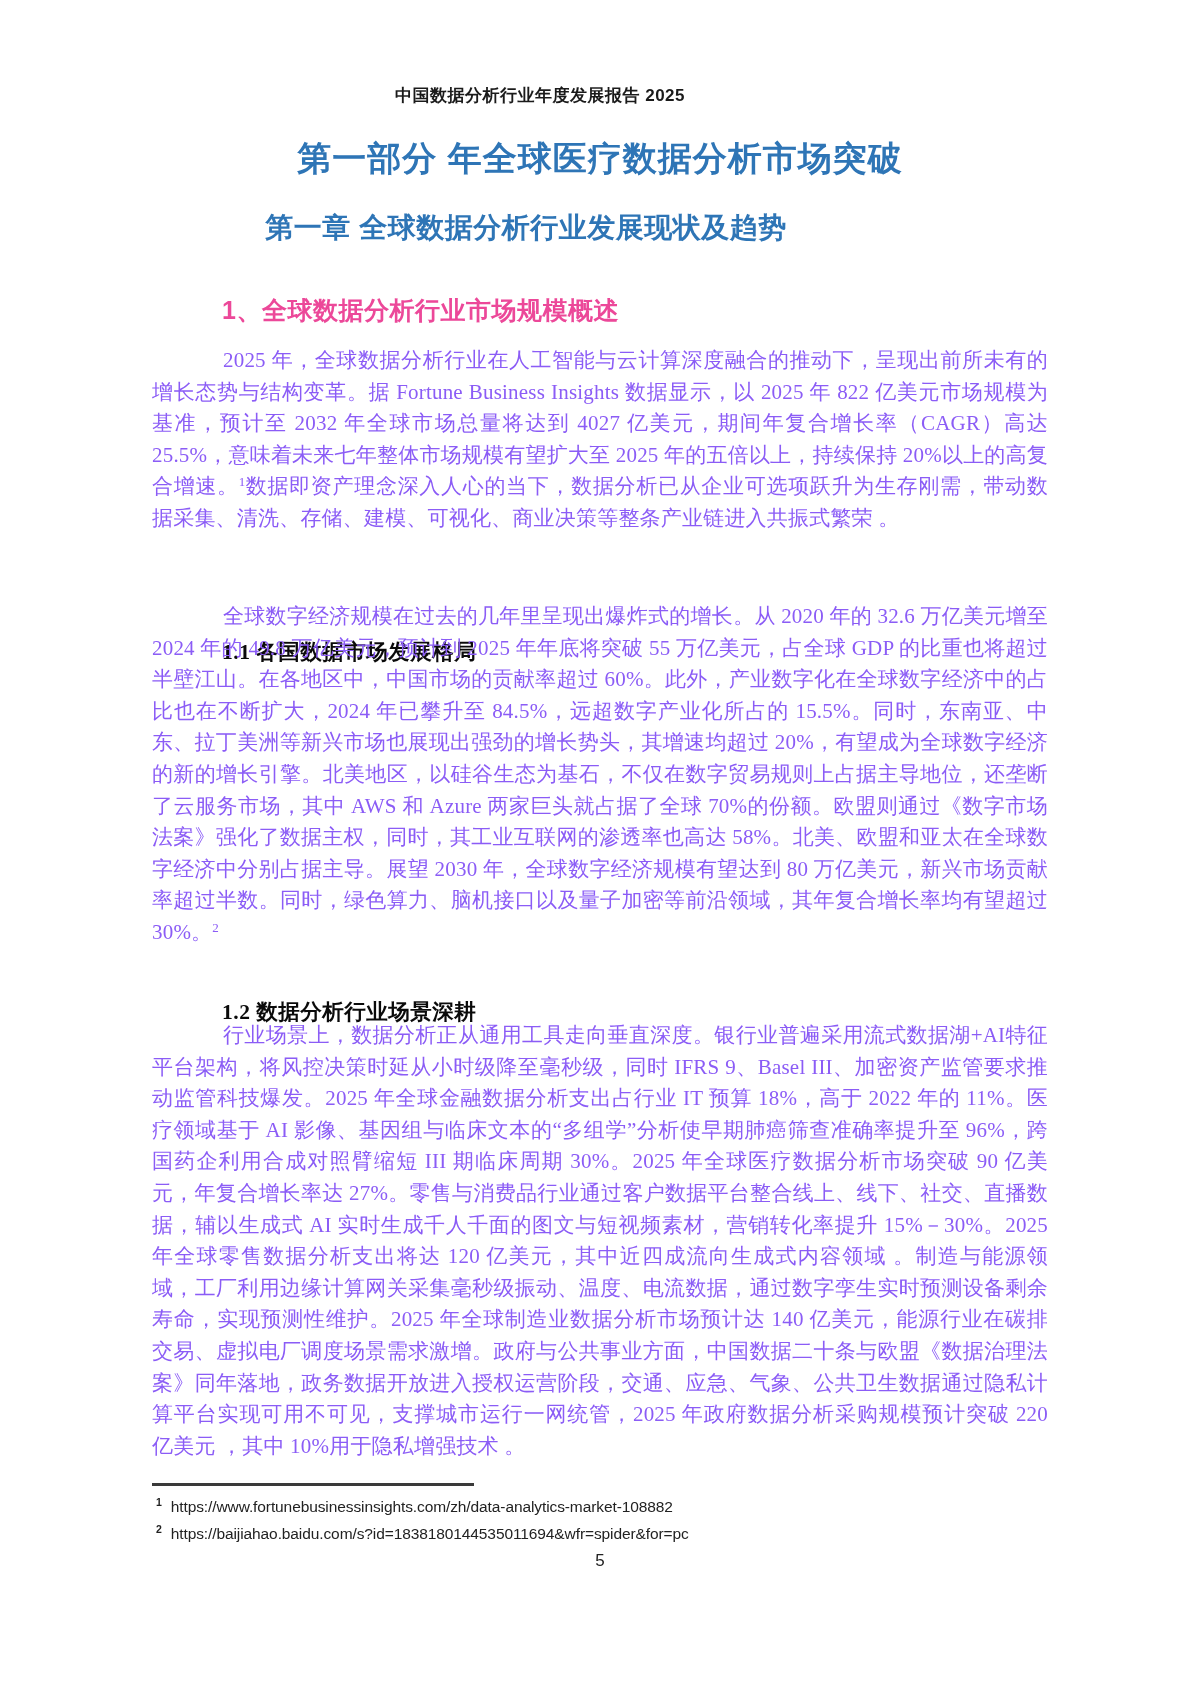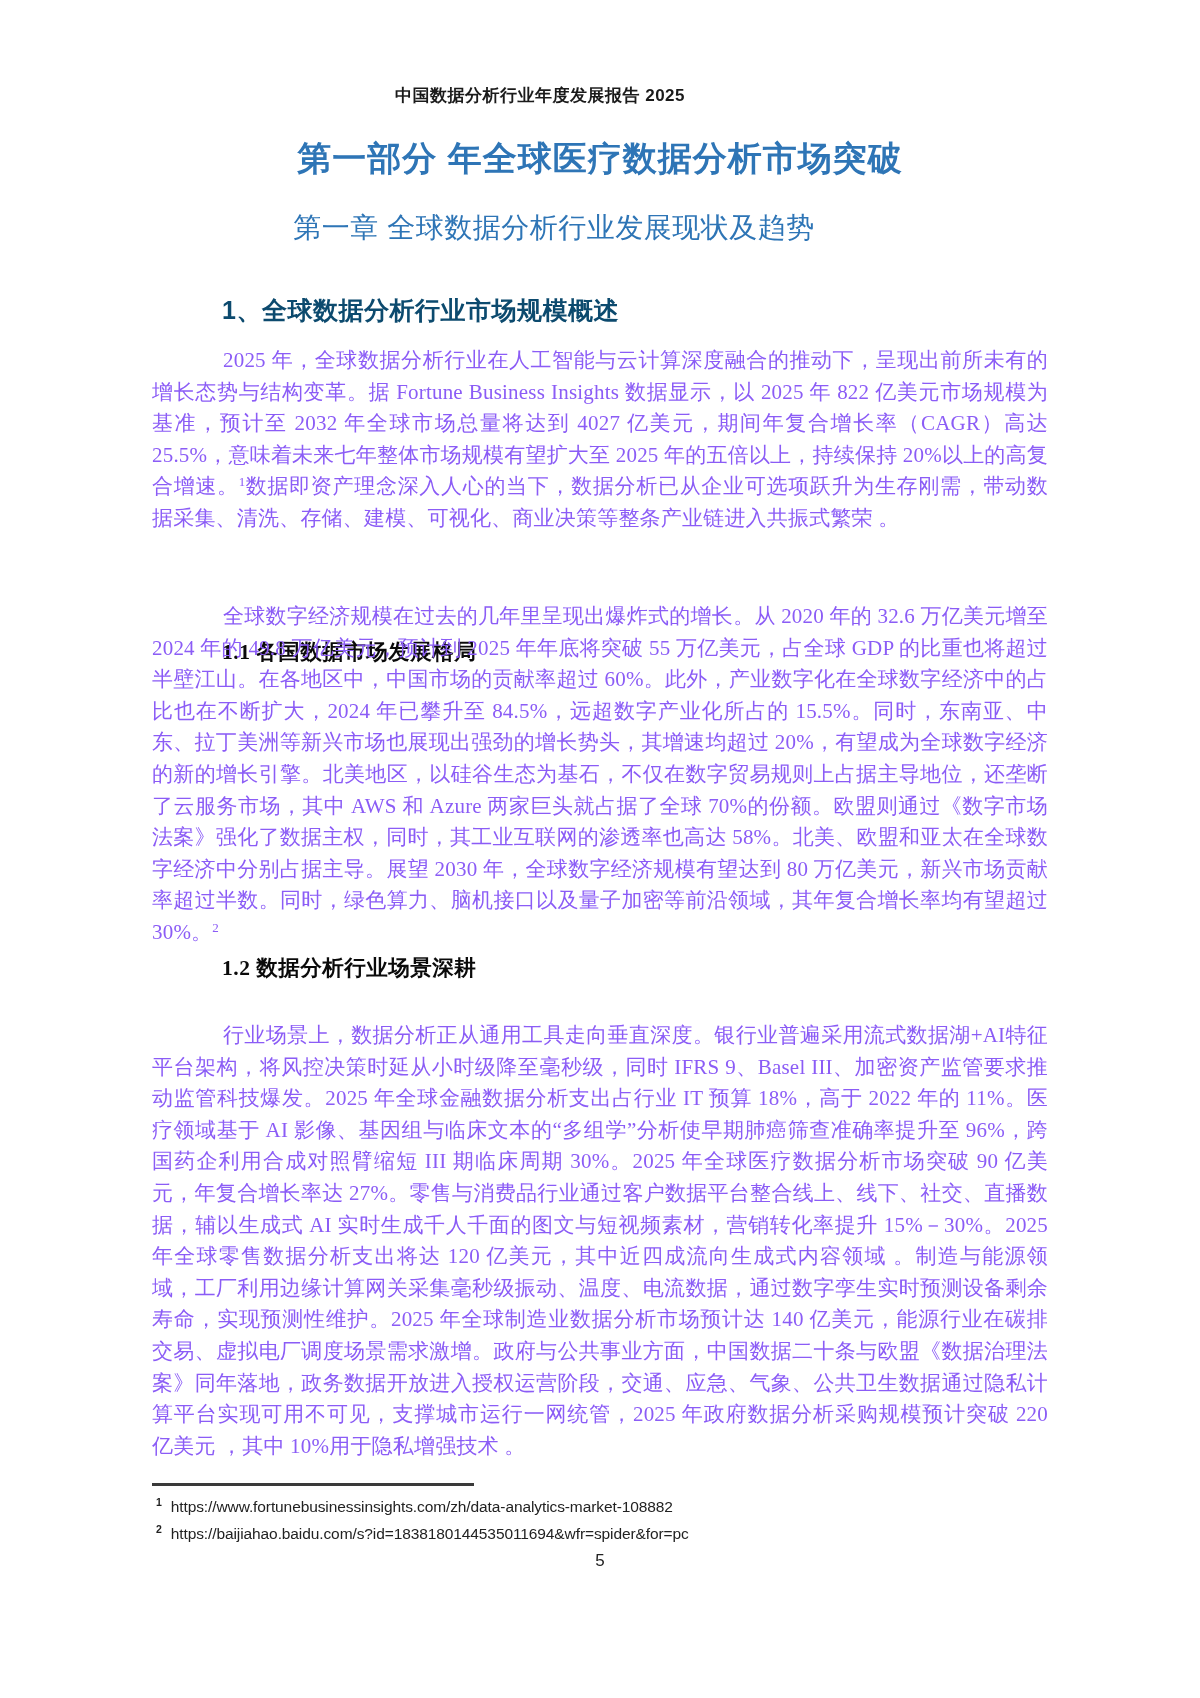--- a/index.html
+++ b/index.html
@@ -32,32 +32,31 @@
     font-weight: 700;
     color: #2E75B6;
     letter-spacing: 1px;
   }
   .chapter-title {
     position: absolute;
     top: 209px; left: 0; width: 1052px;
     text-align: center;
     font-family: "Liberation Sans", "DejaVu Sans", sans-serif;
     font-size: 28px;
-    font-weight: 400;
+    font-weight: 700;
     color: #2E75B6;
     letter-spacing: 0.5px;
-    padding-left: 28px;
   }
   .section-heading {
     position: absolute;
     top: 294px; left: 222px;
     font-family: "Liberation Sans", "DejaVu Sans", sans-serif;
     font-size: 25px;
     font-weight: 700;
-    color: #0c4a6e;
+    color: #ec4899;
     letter-spacing: 0.5px;
   }
   .body-par {
     position: absolute;
     left: 152px;
     width: 896px;
     font-size: 21px;
     line-height: 31.6px;
     text-align: justify;
     text-indent: 71px;
@@ -69,21 +68,21 @@
   .par-12   { top: 1020px; }
   .sub-heading {
     position: absolute;
     left: 222px;
     font-size: 21.5px;
     font-weight: 700;
     color: #0a0a0a;
     letter-spacing: 0.5px;
   }
   .sub-heading-11 { top: 601px; margin-top: 36px; }
-  .sub-heading-12 { top: 953px; text-align: center; }
+  .sub-heading-12 { top: 997px; text-align: center; }
   sup.ref {
     font-size: 13px;
     line-height: 0;
     vertical-align: 7px;
     letter-spacing: 0;
   }
   .fn-separator {
     position: absolute;
     top: 1483px; left: 152px;
     width: 322px; height: 2.5px;

